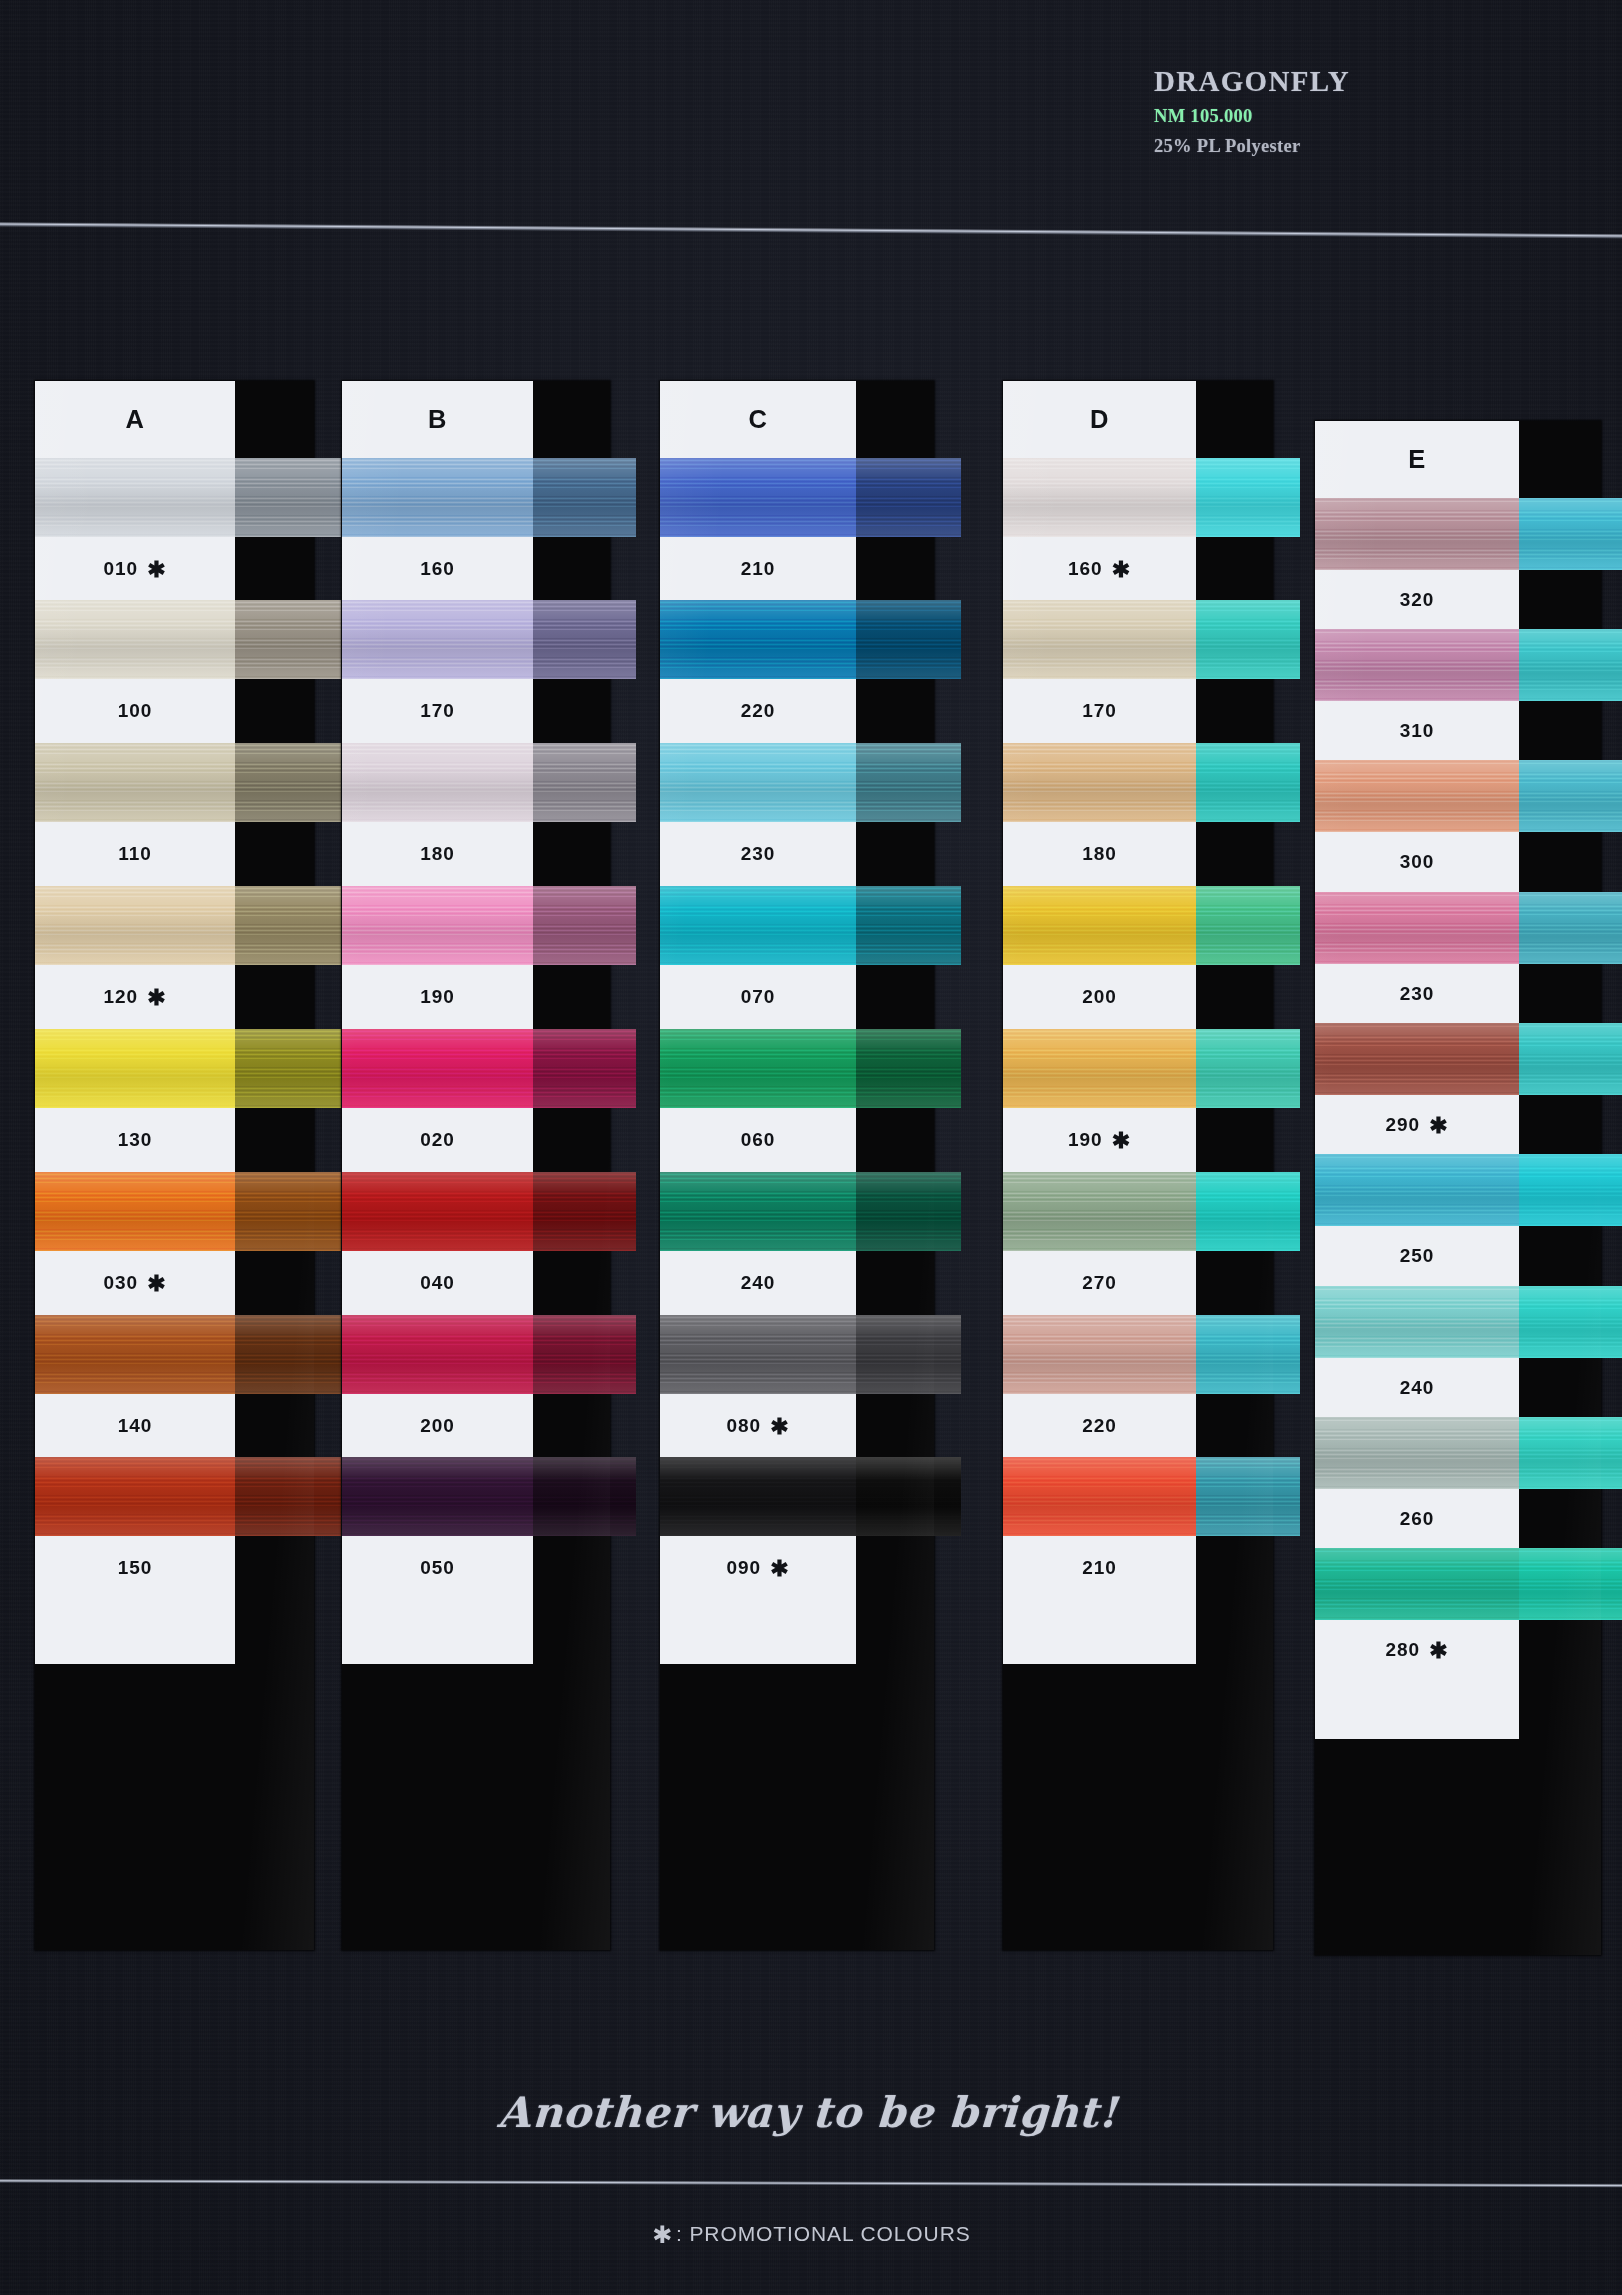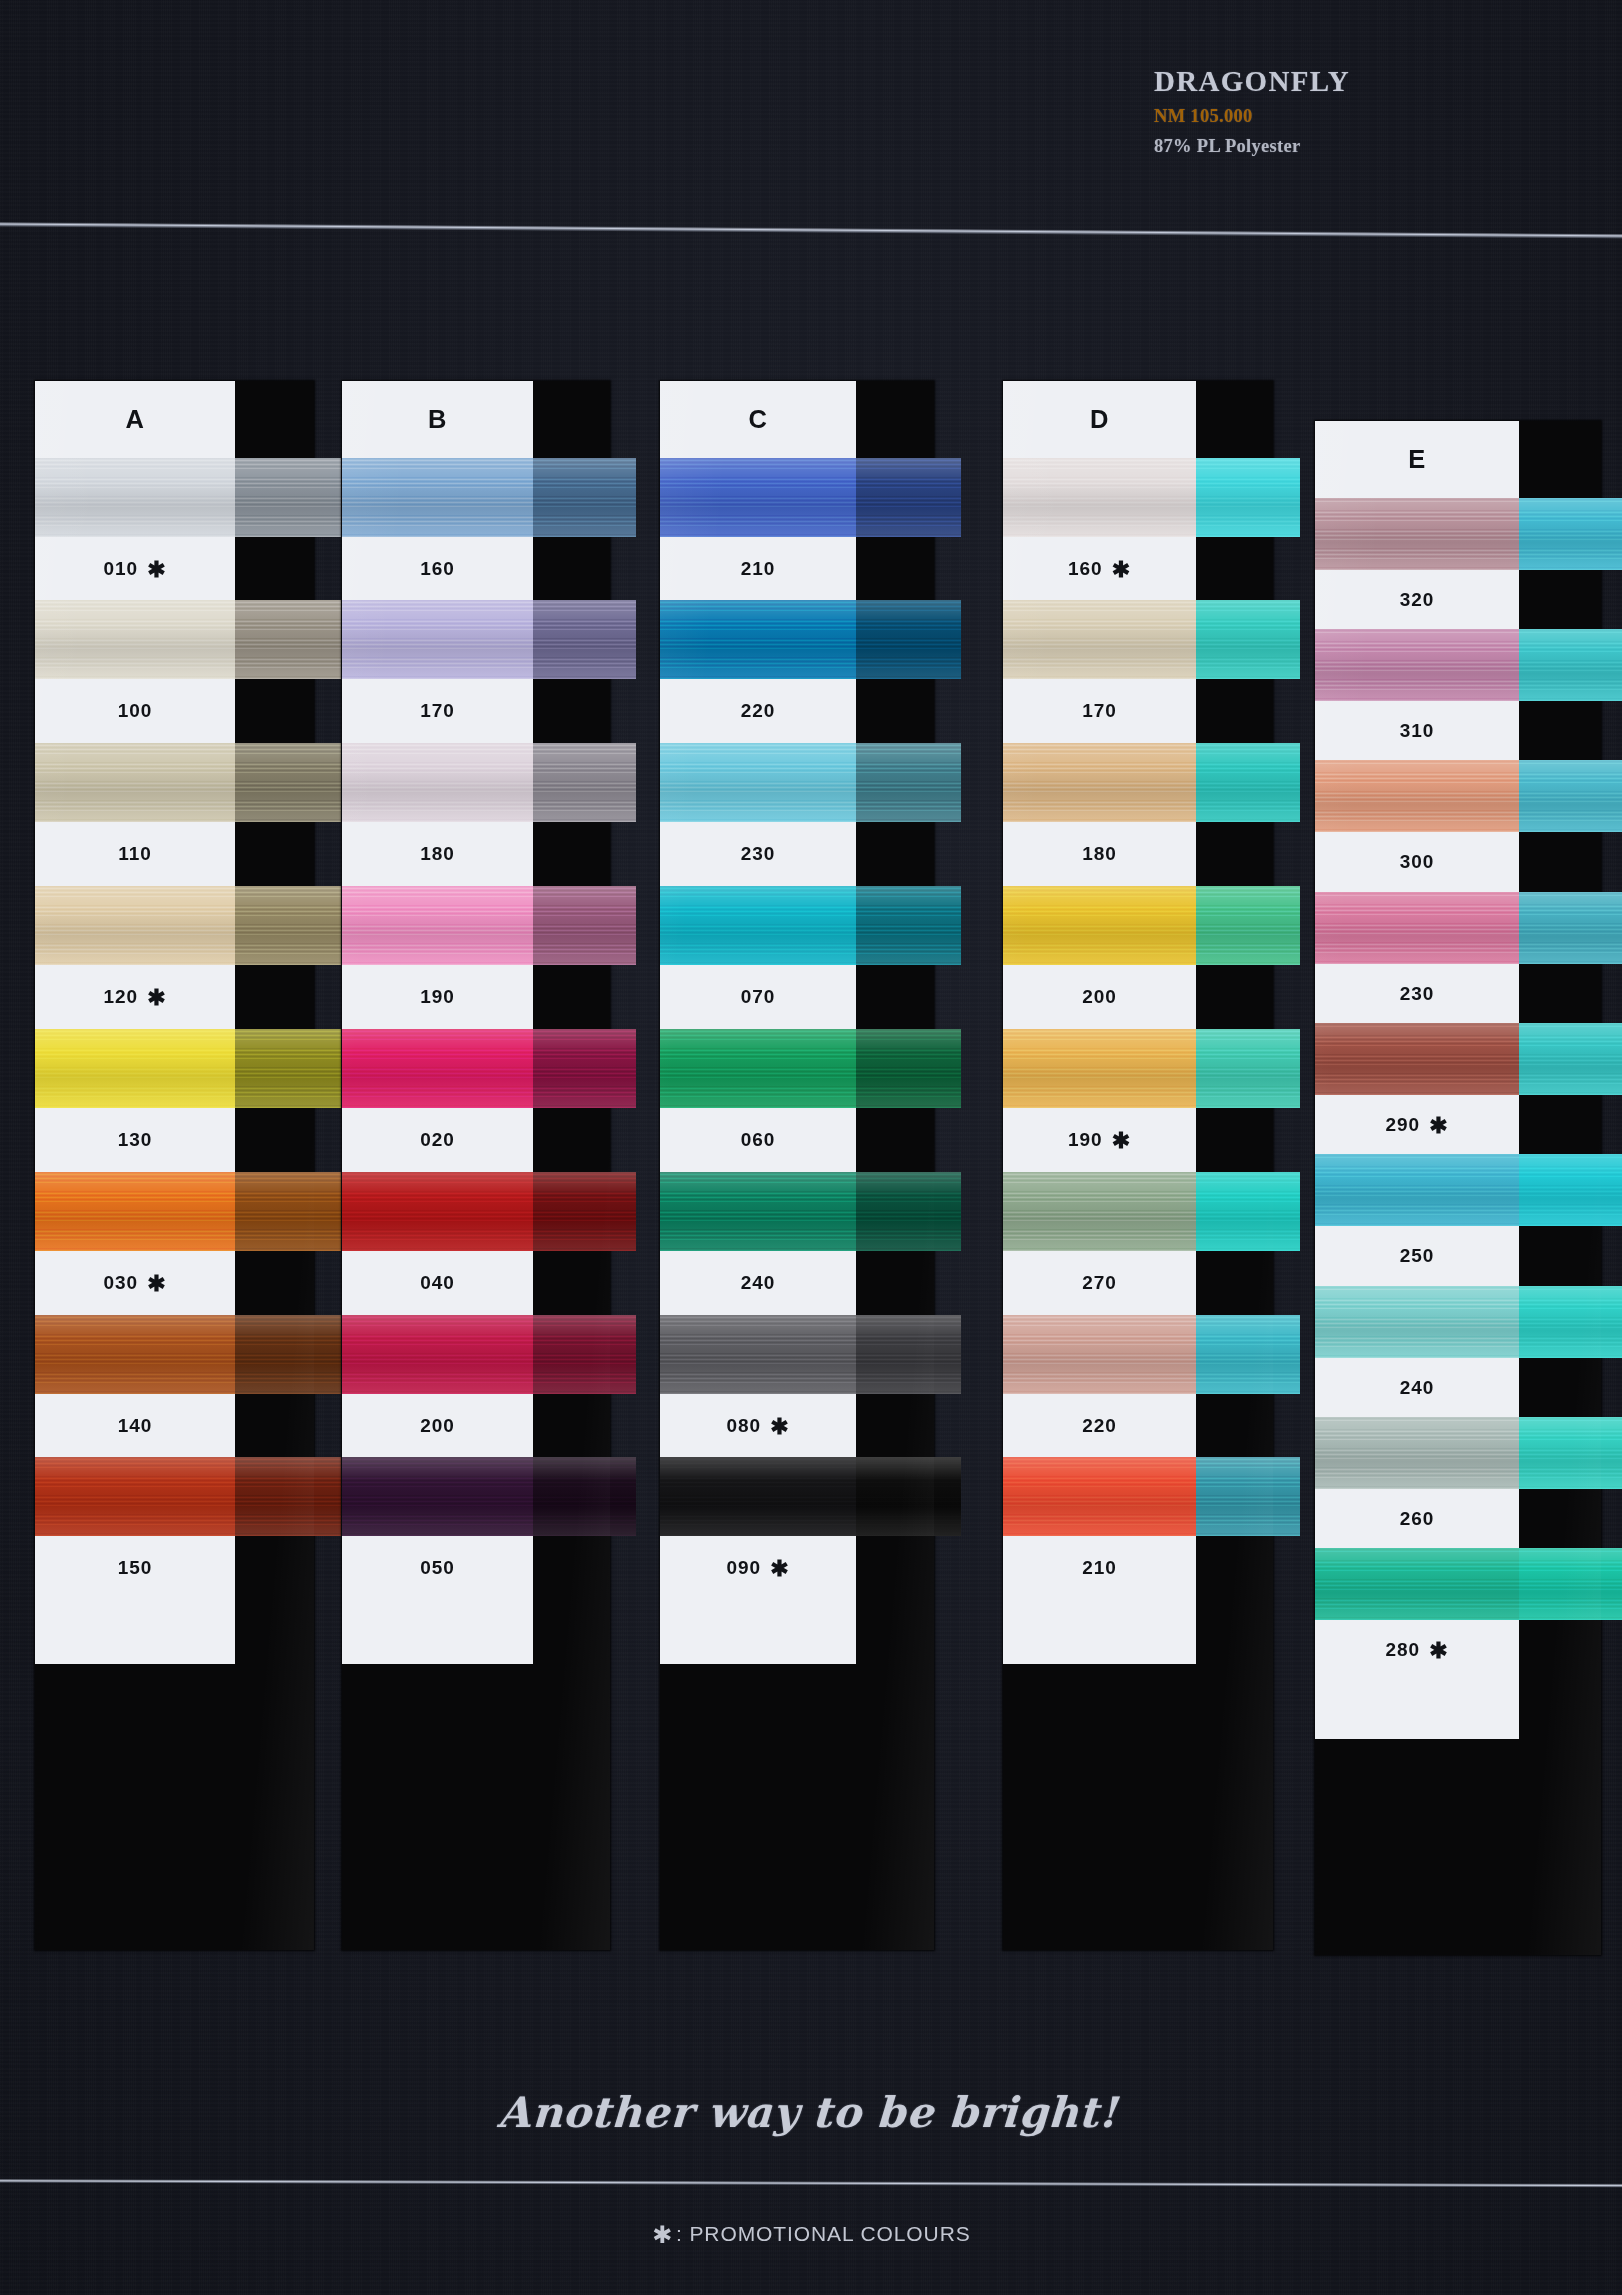--- a/index.html
+++ b/index.html
@@ -24,21 +24,21 @@
   #brand-block{
     position:absolute;left:1154px;top:67px;width:357px;
     font-family:"Liberation Serif",serif;
     color:#b8bcc8;
     text-shadow:0 0 1.3px rgba(200,210,230,.35);
   }
   #brand-title{
     font-size:29px;font-weight:bold;letter-spacing:1.3px;line-height:1;
     color:#c3c7d3;
   }
-  #brand-sub1{font-size:18.5px;margin-top:10.2px;font-weight:bold;letter-spacing:0.3px;color:#a16207;}
+  #brand-sub1{font-size:18.5px;margin-top:10.2px;font-weight:bold;letter-spacing:0.3px;color:#86efac;}
   #brand-sub2{font-size:18.5px;margin-top:9px;font-weight:bold;letter-spacing:0.3px;color:#b2b6c2;}
 
   #header-rule{
     position:absolute;left:0;top:222px;width:1623px;height:5.1px;
     background:linear-gradient(180deg,rgba(190,198,215,.15),rgba(205,212,228,.95) 40%,rgba(150,158,175,.55) 72%,rgba(0,0,0,0));
     transform:rotate(0.42deg);transform-origin:0 0;
   }
 
   
   #cards{position:absolute;inset:0;}
@@ -110,21 +110,21 @@
   #legend .lstar{font-size:24px;position:relative;top:1.9px;margin-right:2.6px;}
 </style>
 </head>
 <body>
 
 <div id="paper-grain"></div>
 
 <div id="brand-block">
   <div id="brand-title">DRAGONFLY</div>
   <div id="brand-sub1">NM 105.000</div>
-  <div id="brand-sub2">87% PL Polyester</div>
+  <div id="brand-sub2">25% PL Polyester</div>
 </div>
 <div id="header-rule"></div>
 
 <div id="cards">
     <div class="card" style="left: 35px; top: 381px; width: 279px; height: 1569px;">
       <div class="label-col" style="width: 200px; height: 1283px;"></div>
       <div class="col-letter" style="left: 0px; top: 0px; width: 200px; height: 77px;">A</div>
       <div class="swatch" style="left: 0px; top: 77px; width: 200px; height: 79px; background: rgb(210, 215, 221);">
         <div class="swatch-fiber"></div>
         <div class="swatch-gloss"></div>

